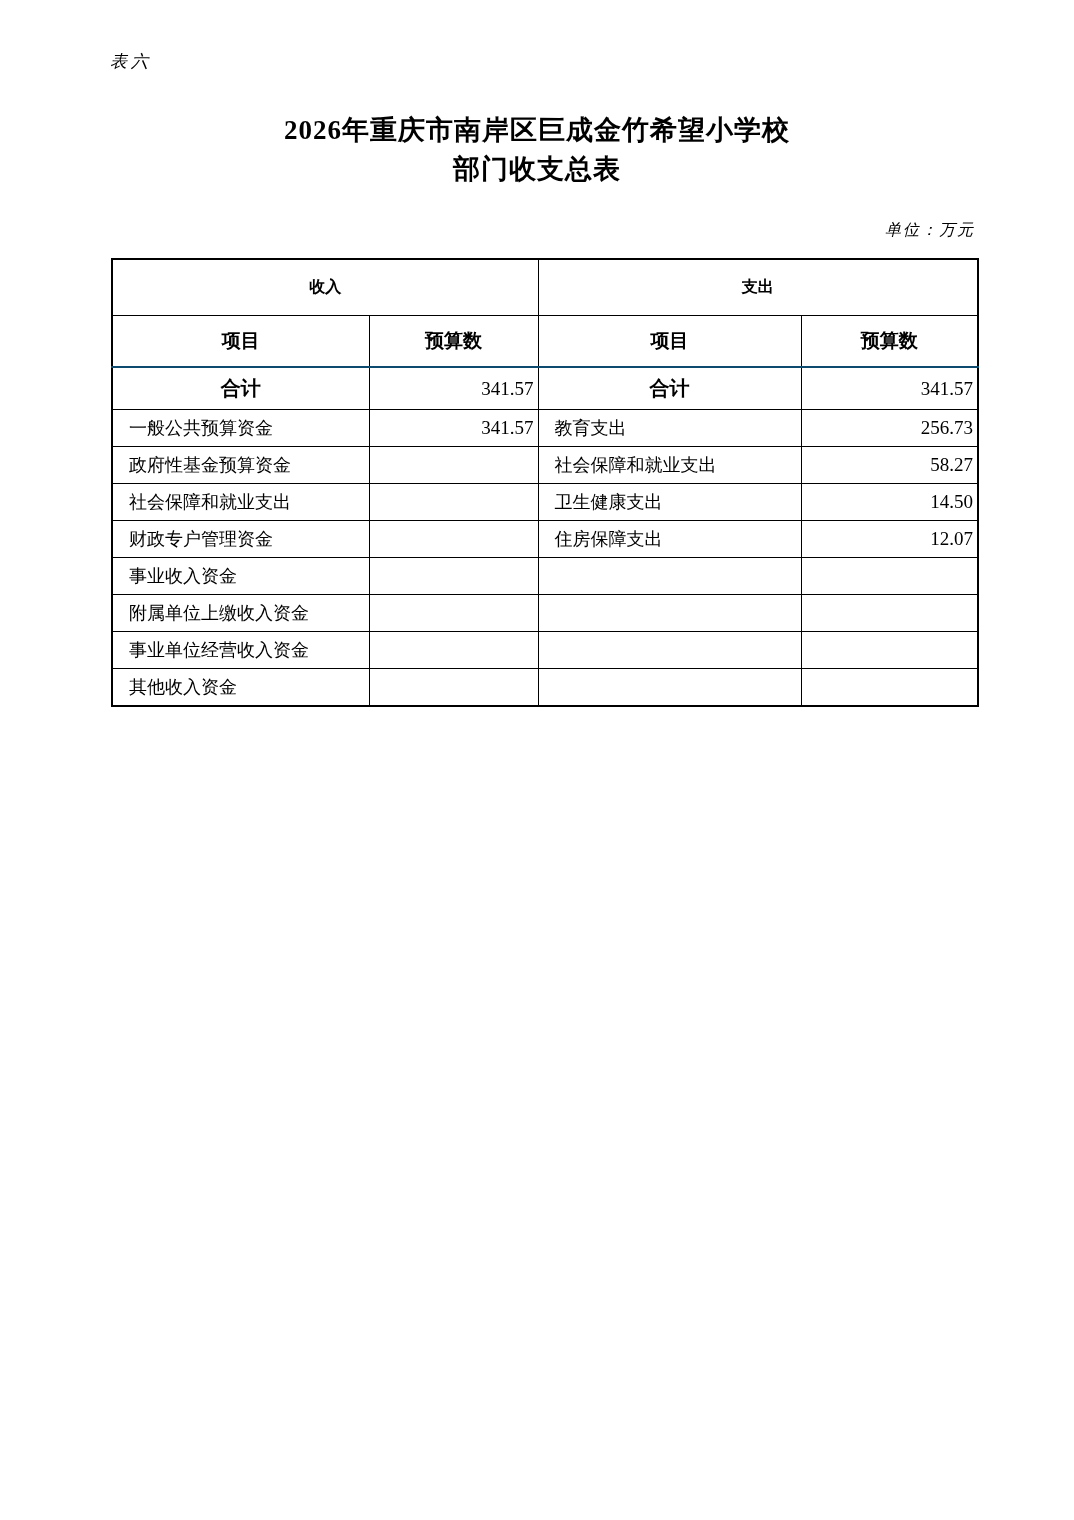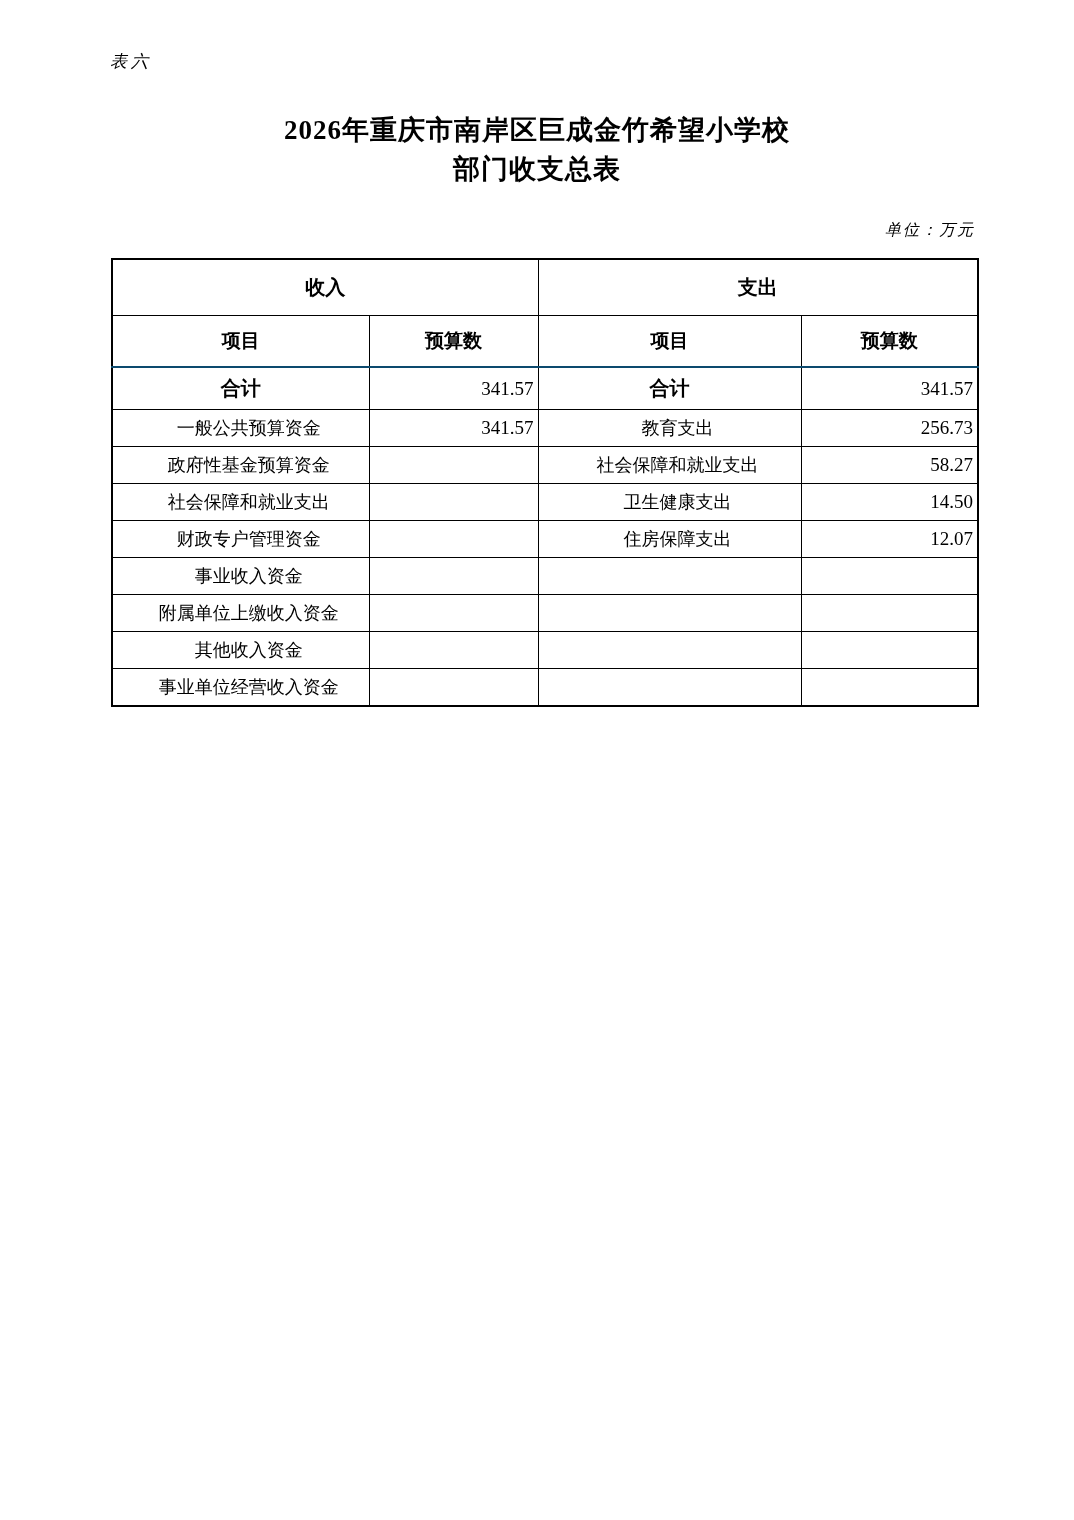--- a/index.html
+++ b/index.html
@@ -58,34 +58,34 @@
     padding: 0;
     vertical-align: middle;
     overflow: hidden;
     white-space: nowrap;
   }
   .budget-table th {
     font-family: "Liberation Sans", sans-serif;
     font-weight: bold;
     text-align: center;
   }
-  .row-group th { height: 55px; font-size: 20px; }
+  .row-group th { height: 55px; font-size: 16px; }
   .row-cols th  { height: 50px; font-size: 19px; border-bottom: 2px solid #0c4a6e; }
 
   .row-total td { height: 41px; }
   .row-total td.lbl {
     font-family: "Liberation Sans", sans-serif;
     font-weight: bold;
     font-size: 20px;
     text-align: center;
   }
   .data-row td { height: 36px; }
 
   td.item {
-    text-align: center;
+    text-align: left;
     padding-left: 16px;
     font-size: 18px;
     font-family: "Liberation Serif", serif;
   }
   td.val {
     text-align: right;
     padding-right: 4px;
     font-size: 19px;
     font-family: "Liberation Serif", serif;
   }
@@ -156,25 +156,25 @@
       <td class="item"></td>
       <td class="val"></td>
     </tr>
     <tr class="data-row">
       <td class="item">附属单位上缴收入资金</td>
       <td class="val"></td>
       <td class="item"></td>
       <td class="val"></td>
     </tr>
     <tr class="data-row">
-      <td class="item">其他收入资金</td>
+      <td class="item">事业单位经营收入资金</td>
       <td class="val"></td>
       <td class="item"></td>
       <td class="val"></td>
     </tr>
     <tr class="data-row">
-      <td class="item">事业单位经营收入资金</td>
+      <td class="item">其他收入资金</td>
       <td class="val"></td>
       <td class="item"></td>
       <td class="val"></td>
     </tr>
   </tbody>
 </table>
 
 </body></html>

